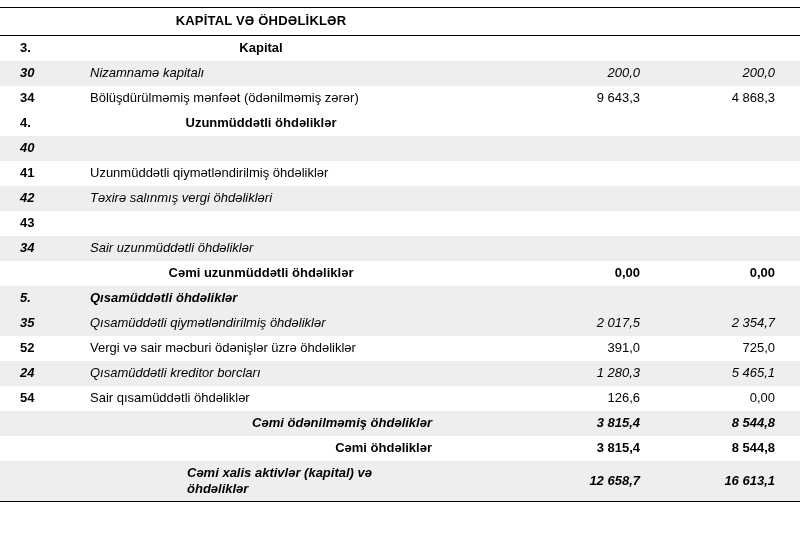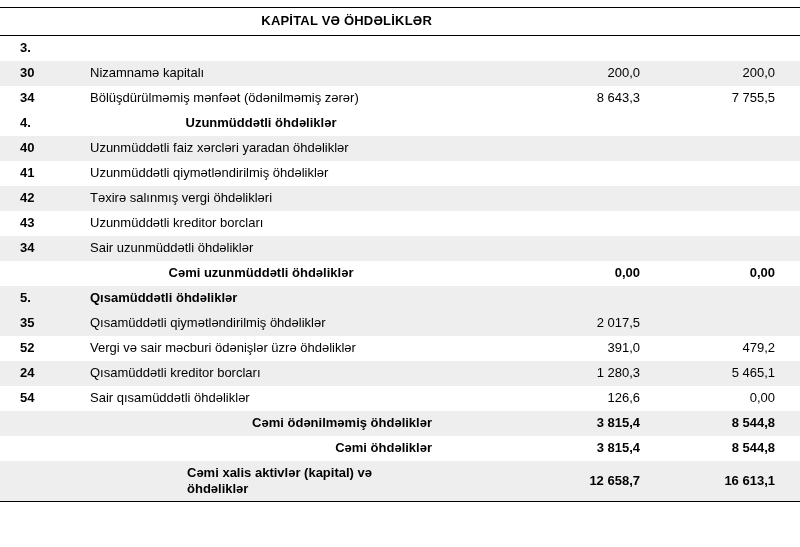--- a/index.html
+++ b/index.html
@@ -17,96 +17,95 @@
     border-bottom: 1px solid var(--border, #000000);
   }
   .row {
     display: grid;
     grid-template-columns: 70px 350px 200px 135px;
     align-items: center;
     min-height: 25px;
     padding: 0 25px 0 20px;
   }
   .title-row { min-height: 28px; border-bottom: 1px solid var(--border, #000000); }
-  .stripe { background: var(--stripe, #eeeeee); }
+  .stripe { background: var(--stripe, #eeeeee); font-style: italic; }
   .cell { line-height: 1.25; }
   .code { font-weight: 700; }
   .label { padding-right: 8px; }
   .center { text-align: center; }
   .right { text-align: right; }
   .bold { font-weight: 700; }
   .val { text-align: right; }
-  .title { text-align: right; font-weight: 700; letter-spacing: .2px; }
+  .title { text-align: center; font-weight: 700; letter-spacing: .2px; }
   .wrapbox { display: inline-block; max-width: 245px; text-align: left; vertical-align: middle; }
   .tall { min-height: 40px; padding-top: 2px; padding-bottom: 2px; }
 </style>
 </head>
 <body>
 
 <div class="table">
 
   <div class="row title-row">
     <div class="cell code"></div>
     <div class="cell label title">KAPİTAL VƏ ÖHDƏLİKLƏR</div>
     <div class="cell val"></div>
     <div class="cell val"></div>
   </div>
 
   <div class="row">
     <div class="cell code">3.</div>
+    <div class="cell label center bold">Kapital</div>
     <div class="cell val"></div>
     <div class="cell val"></div>
   </div>
 
   <div class="row stripe">
     <div class="cell code">30</div>
     <div class="cell label">Nizamnamə kapitalı</div>
     <div class="cell val">200,0</div>
     <div class="cell val">200,0</div>
   </div>
 
   <div class="row">
     <div class="cell code">34</div>
     <div class="cell label">Bölüşdürülməmiş mənfəət (ödənilməmiş zərər)</div>
-    <div class="cell val">8 643,3</div>
-    <div class="cell val">7 755,5</div>
+    <div class="cell val">9 643,3</div>
+    <div class="cell val">4 868,3</div>
   </div>
 
 
   <div class="row">
     <div class="cell code">4.</div>
     <div class="cell label center bold">Uzunmüddətli öhdəliklər</div>
     <div class="cell val"></div>
     <div class="cell val"></div>
   </div>
 
   <div class="row stripe">
     <div class="cell code">40</div>
-    <div class="cell label">Uzunmüddətli faiz xərcləri yaradan öhdəliklər</div>
     <div class="cell val"></div>
     <div class="cell val"></div>
   </div>
 
   <div class="row">
     <div class="cell code">41</div>
     <div class="cell label">Uzunmüddətli qiymətləndirilmiş öhdəliklər</div>
     <div class="cell val"></div>
     <div class="cell val"></div>
   </div>
 
   <div class="row stripe">
     <div class="cell code">42</div>
     <div class="cell label">Təxirə salınmış vergi öhdəlikləri</div>
     <div class="cell val"></div>
     <div class="cell val"></div>
   </div>
 
   <div class="row">
     <div class="cell code">43</div>
-    <div class="cell label">Uzunmüddətli kreditor borcları</div>
     <div class="cell val"></div>
     <div class="cell val"></div>
   </div>
 
   <div class="row stripe">
     <div class="cell code">34</div>
     <div class="cell label">Sair uzunmüddətli öhdəliklər</div>
     <div class="cell val"></div>
     <div class="cell val"></div>
   </div>
@@ -123,27 +122,28 @@
     <div class="cell label bold">Qısamüddətli öhdəliklər</div>
     <div class="cell val"></div>
     <div class="cell val"></div>
   </div>
 
 
   <div class="row stripe">
     <div class="cell code">35</div>
     <div class="cell label">Qısamüddətli qiymətləndirilmiş öhdəliklər</div>
     <div class="cell val">2 017,5</div>
+    <div class="cell val">2 354,7</div>
   </div>
 
   <div class="row">
     <div class="cell code">52</div>
     <div class="cell label">Vergi və sair məcburi ödənişlər üzrə öhdəliklər</div>
     <div class="cell val">391,0</div>
-    <div class="cell val">479,2</div>
+    <div class="cell val">725,0</div>
   </div>
 
   <div class="row stripe">
     <div class="cell code">24</div>
     <div class="cell label">Qısamüddətli kreditor borcları</div>
     <div class="cell val">1 280,3</div>
     <div class="cell val">5 465,1</div>
   </div>
 
   <div class="row">

